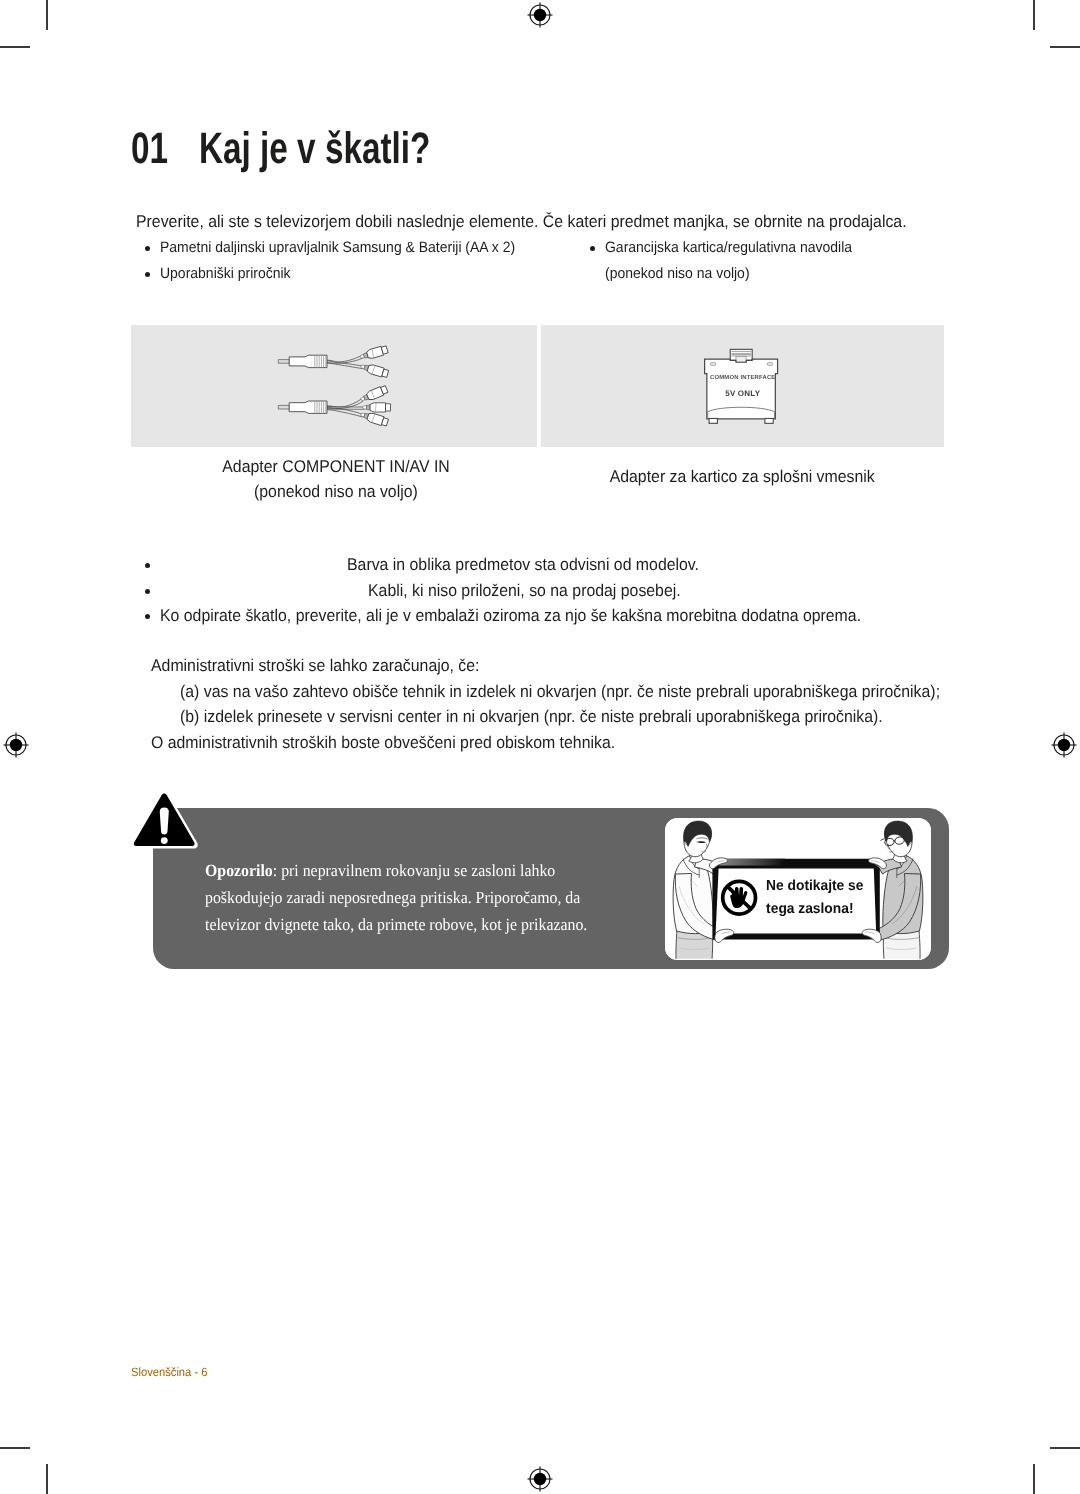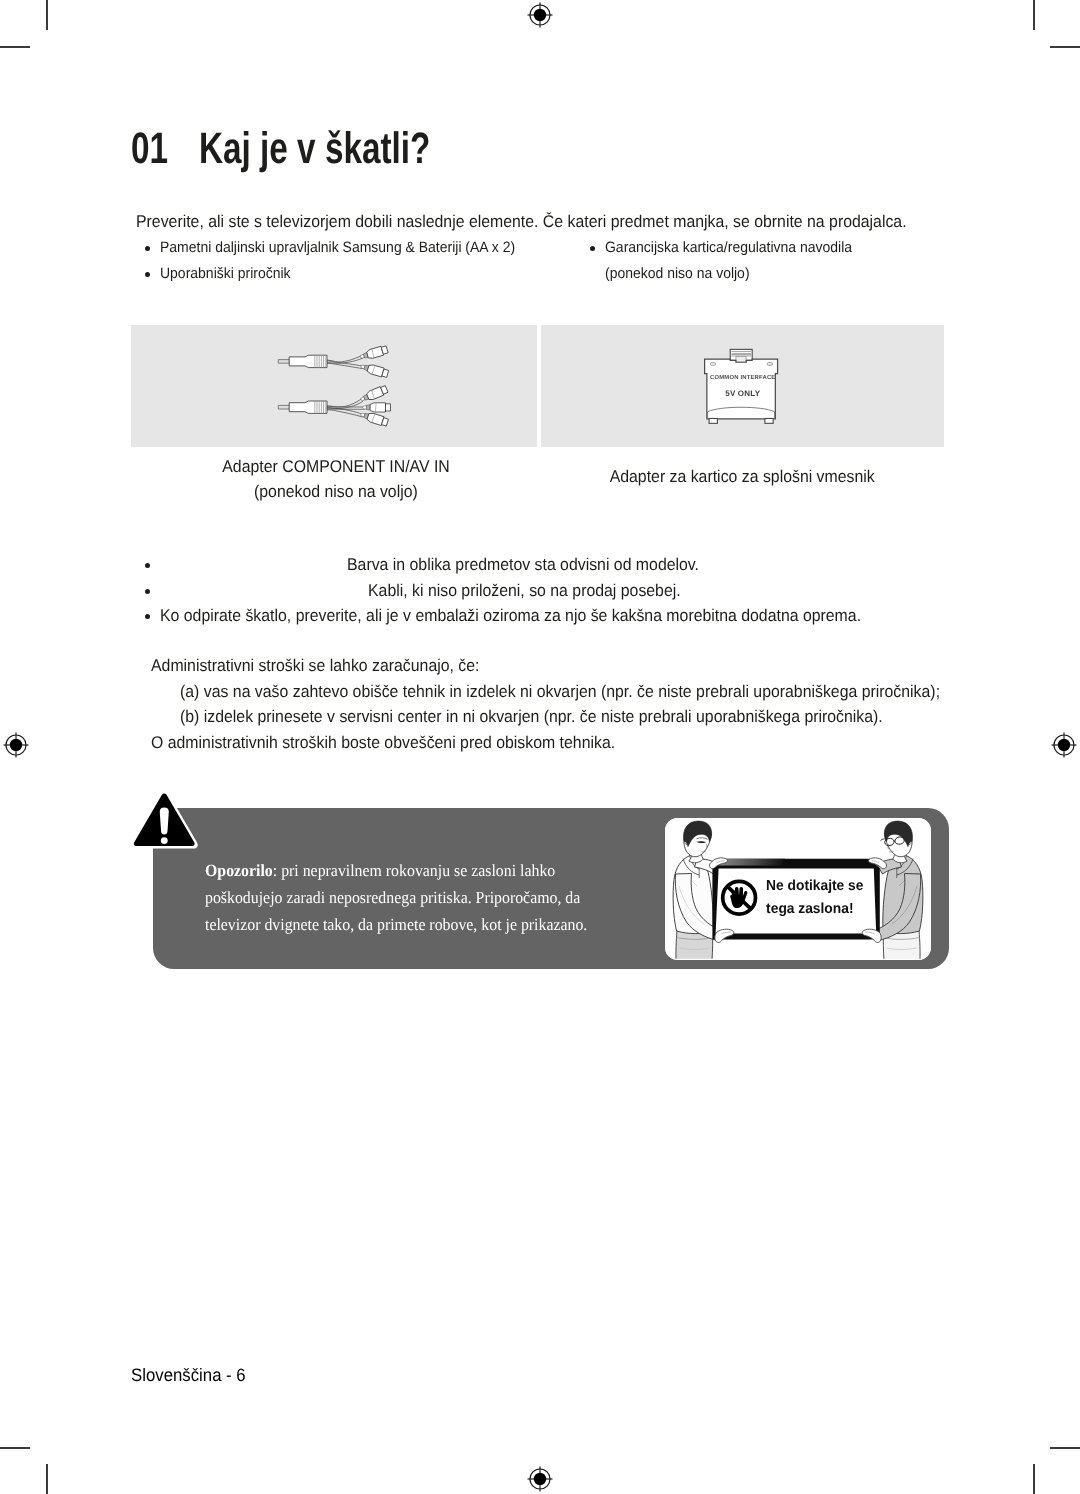--- a/index.html
+++ b/index.html
@@ -49,21 +49,21 @@
   .warntri{position:absolute;}
   .warntext{position:absolute;color:#fff;font-size:17px;line-height:27px;}
   .warntext b{font-weight:700;}
   .warntext .wrapn{display:block;transform:scaleX(0.932);transform-origin:0 0;width:107.3%;}
 
   .figure-svg{position:absolute;}
   .figure-svg text{-webkit-font-smoothing:antialiased;text-rendering:geometricPrecision;}
   .figure-svg{will-change:opacity;}
 
   
-  .footer{position:absolute;left:131px;top:1365px;font-size:18px;color:#000000;}
+  .footer{position:absolute;left:131px;top:1365px;font-size:12px;color:#a16207;}
 </style>
 </head>
 <body>
 
 <div class="page" style="background: rgb(255, 255, 255); color: rgb(29, 29, 27);">
 
   <div class="crop" style="left: 46px; top: 0px; width: 1.5px; height: 30px; background: rgb(59, 59, 59);"></div>
   <div class="crop" style="left: 0px; top: 46px; width: 30px; height: 1.5px; background: rgb(59, 59, 59);"></div>
   <div class="crop" style="left: 1033px; top: 0px; width: 1.5px; height: 30px; background: rgb(59, 59, 59);"></div>
   <div class="crop" style="left: 1050px; top: 46px; width: 30px; height: 1.5px; background: rgb(59, 59, 59);"></div>

